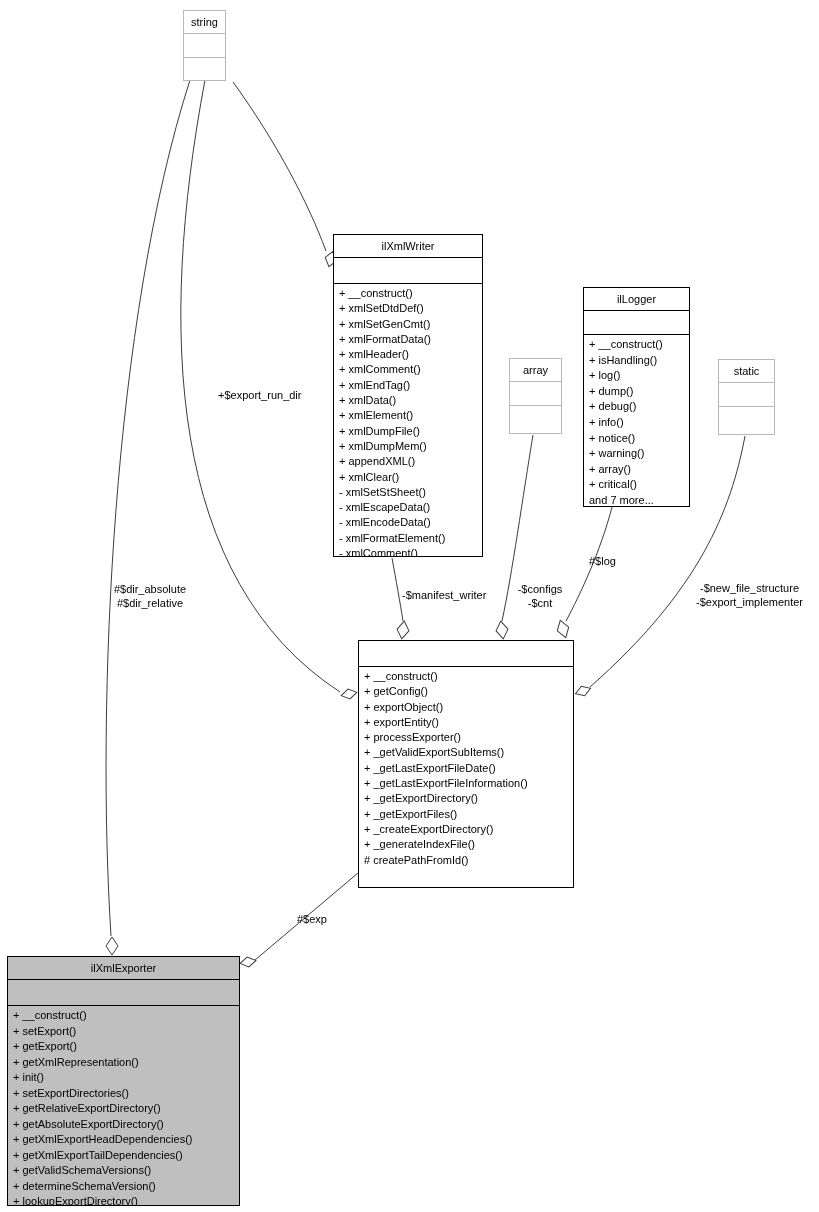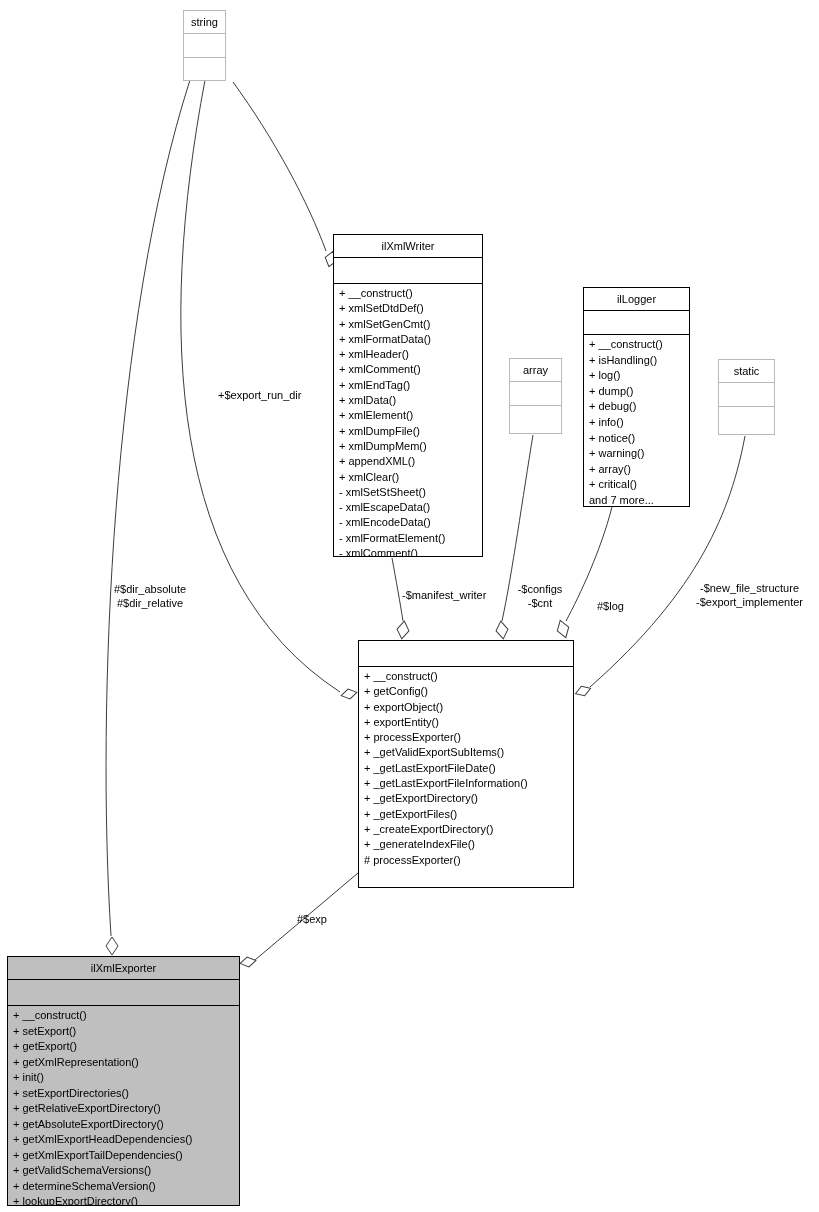--- a/index.html
+++ b/index.html
@@ -131,21 +131,21 @@
         <li>+ exportObject()</li>
         <li>+ exportEntity()</li>
         <li>+ processExporter()</li>
         <li>+ _getValidExportSubItems()</li>
         <li>+ _getLastExportFileDate()</li>
         <li>+ _getLastExportFileInformation()</li>
         <li>+ _getExportDirectory()</li>
         <li>+ _getExportFiles()</li>
         <li>+ _createExportDirectory()</li>
         <li>+ _generateIndexFile()</li>
-        <li># processExporter()</li>
+        <li># createPathFromId()</li>
       </ul>
   </div>
 
   <div class="uml-box highlight" style="left:7px;top:956px;width:233px;height:250px;">
     <div class="uml-title">ilXmlExporter</div>
     <div class="uml-attrs"></div>
     <ul class="uml-methods" style="line-height:15.5px;">
         <li>+ __construct()</li>
         <li>+ setExport()</li>
         <li>+ getExport()</li>
@@ -161,18 +161,18 @@
         <li>+ lookupExportDirectory()</li>
       </ul>
   </div>
 
   <div class="edge-label" style="left:218px;top:389px;">+$export_run_dir</div>
   <div class="edge-label center" style="left:100px;top:583px;width:100px;">#$dir_absolute
 #$dir_relative</div>
   <div class="edge-label" style="left:402px;top:589px;">-$manifest_writer</div>
   <div class="edge-label center" style="left:505px;top:583px;width:70px;">-$configs
 -$cnt</div>
-  <div class="edge-label" style="left:589px;top:600px;margin-left:8px;">#$log</div>
+  <div class="edge-label" style="left:589px;top:555px;">#$log</div>
   <div class="edge-label center" style="left:684px;top:582px;width:131px;">-$new_file_structure
 -$export_implementer</div>
   <div class="edge-label" style="left:297px;top:913px;">#$exp</div>
 
 </div>
 
 </body></html>

